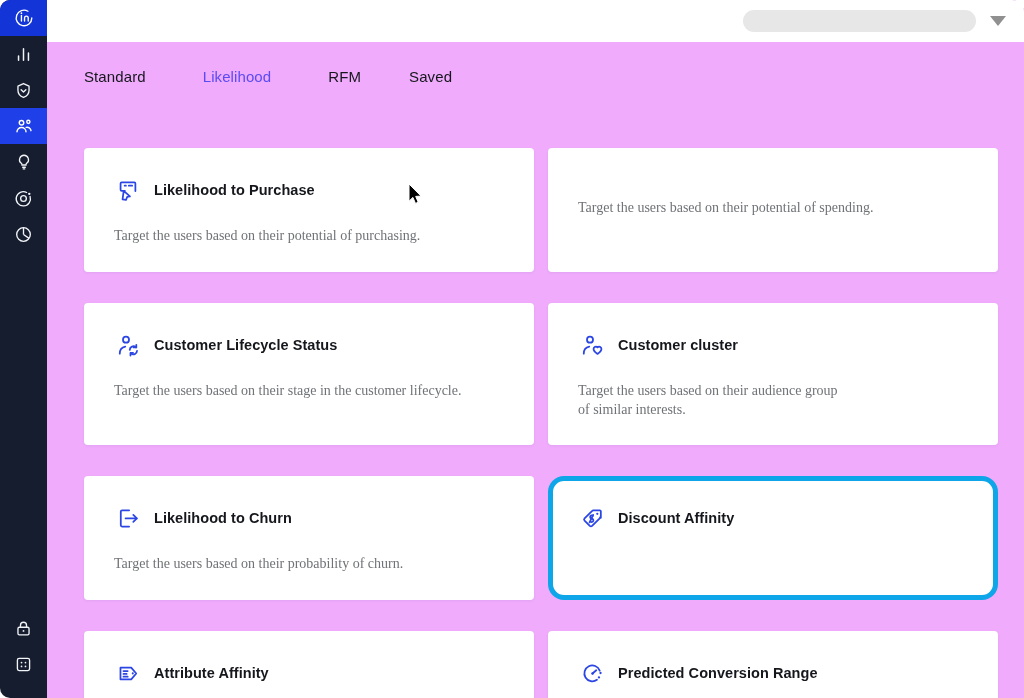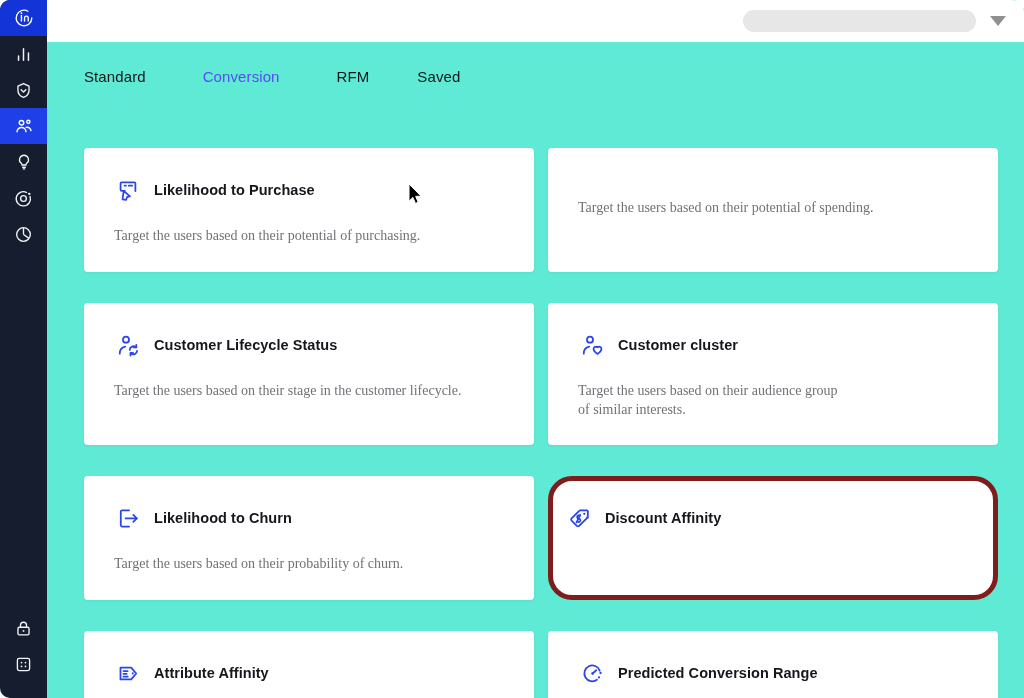--- a/index.html
+++ b/index.html
@@ -60,21 +60,21 @@
   .nav-spacer { flex: 1 1 auto; }
 
   .nav-bottom { width: 47px; padding-bottom: 16px; }
 
   
   #main {
     position: absolute;
     left: 47px; top: 0;
     width: 977px;
     height: 698px;
-    background: #5eead4;
+    background: #f0abfc;
     border-top-right-radius: 12px;
     overflow: hidden;
   }
 
   #topbar {
     position: absolute;
     left: 0; top: 0;
     width: 977px;
     height: 42px;
     background: #ffffff;
@@ -138,23 +138,23 @@
     position: relative;
     background: #ffffff;
     border-radius: 4px;
     box-shadow: 0 1px 3px rgba(40, 60, 120, 0.07);
     padding: 28px 30px 26px 30px;
     min-height: 124px;
   }
   .card.tall { min-height: 123px; }
 
   .card.selected {
-    border: 5px solid #7f1d1d;
-    border-radius: 24px;
-    padding: 23px 25px 21px 12px;
+    border: 5px solid #0ea5e9;
+    border-radius: 16px;
+    padding: 23px 25px 21px 25px;
     box-shadow: none;
   }
 
   .card-head {
     display: flex;
     align-items: center;
     gap: 12px;
     height: 28px;
   }
   .card-icon {
@@ -286,21 +286,21 @@
 
   <div id="main">
 
     <div id="topbar">
       <div id="search-skeleton"></div>
       <div id="topbar-caret"></div>
     </div>
 
     <div id="tabs">
       <div class="tab">Standard</div>
-      <div class="tab active">Conversion</div>
+      <div class="tab active">Likelihood</div>
       <div class="tab rfm">RFM</div>
       <div class="tab">Saved</div>
     </div>
 
     <div id="grid">
 
       <div class="card">
         <div class="card-head">
           <span class="card-icon">
             <svg width="25" height="25" viewBox="0 0 24 24" fill="none" stroke="#2b46e4" stroke-width="1.7" stroke-linecap="round" stroke-linejoin="round">

